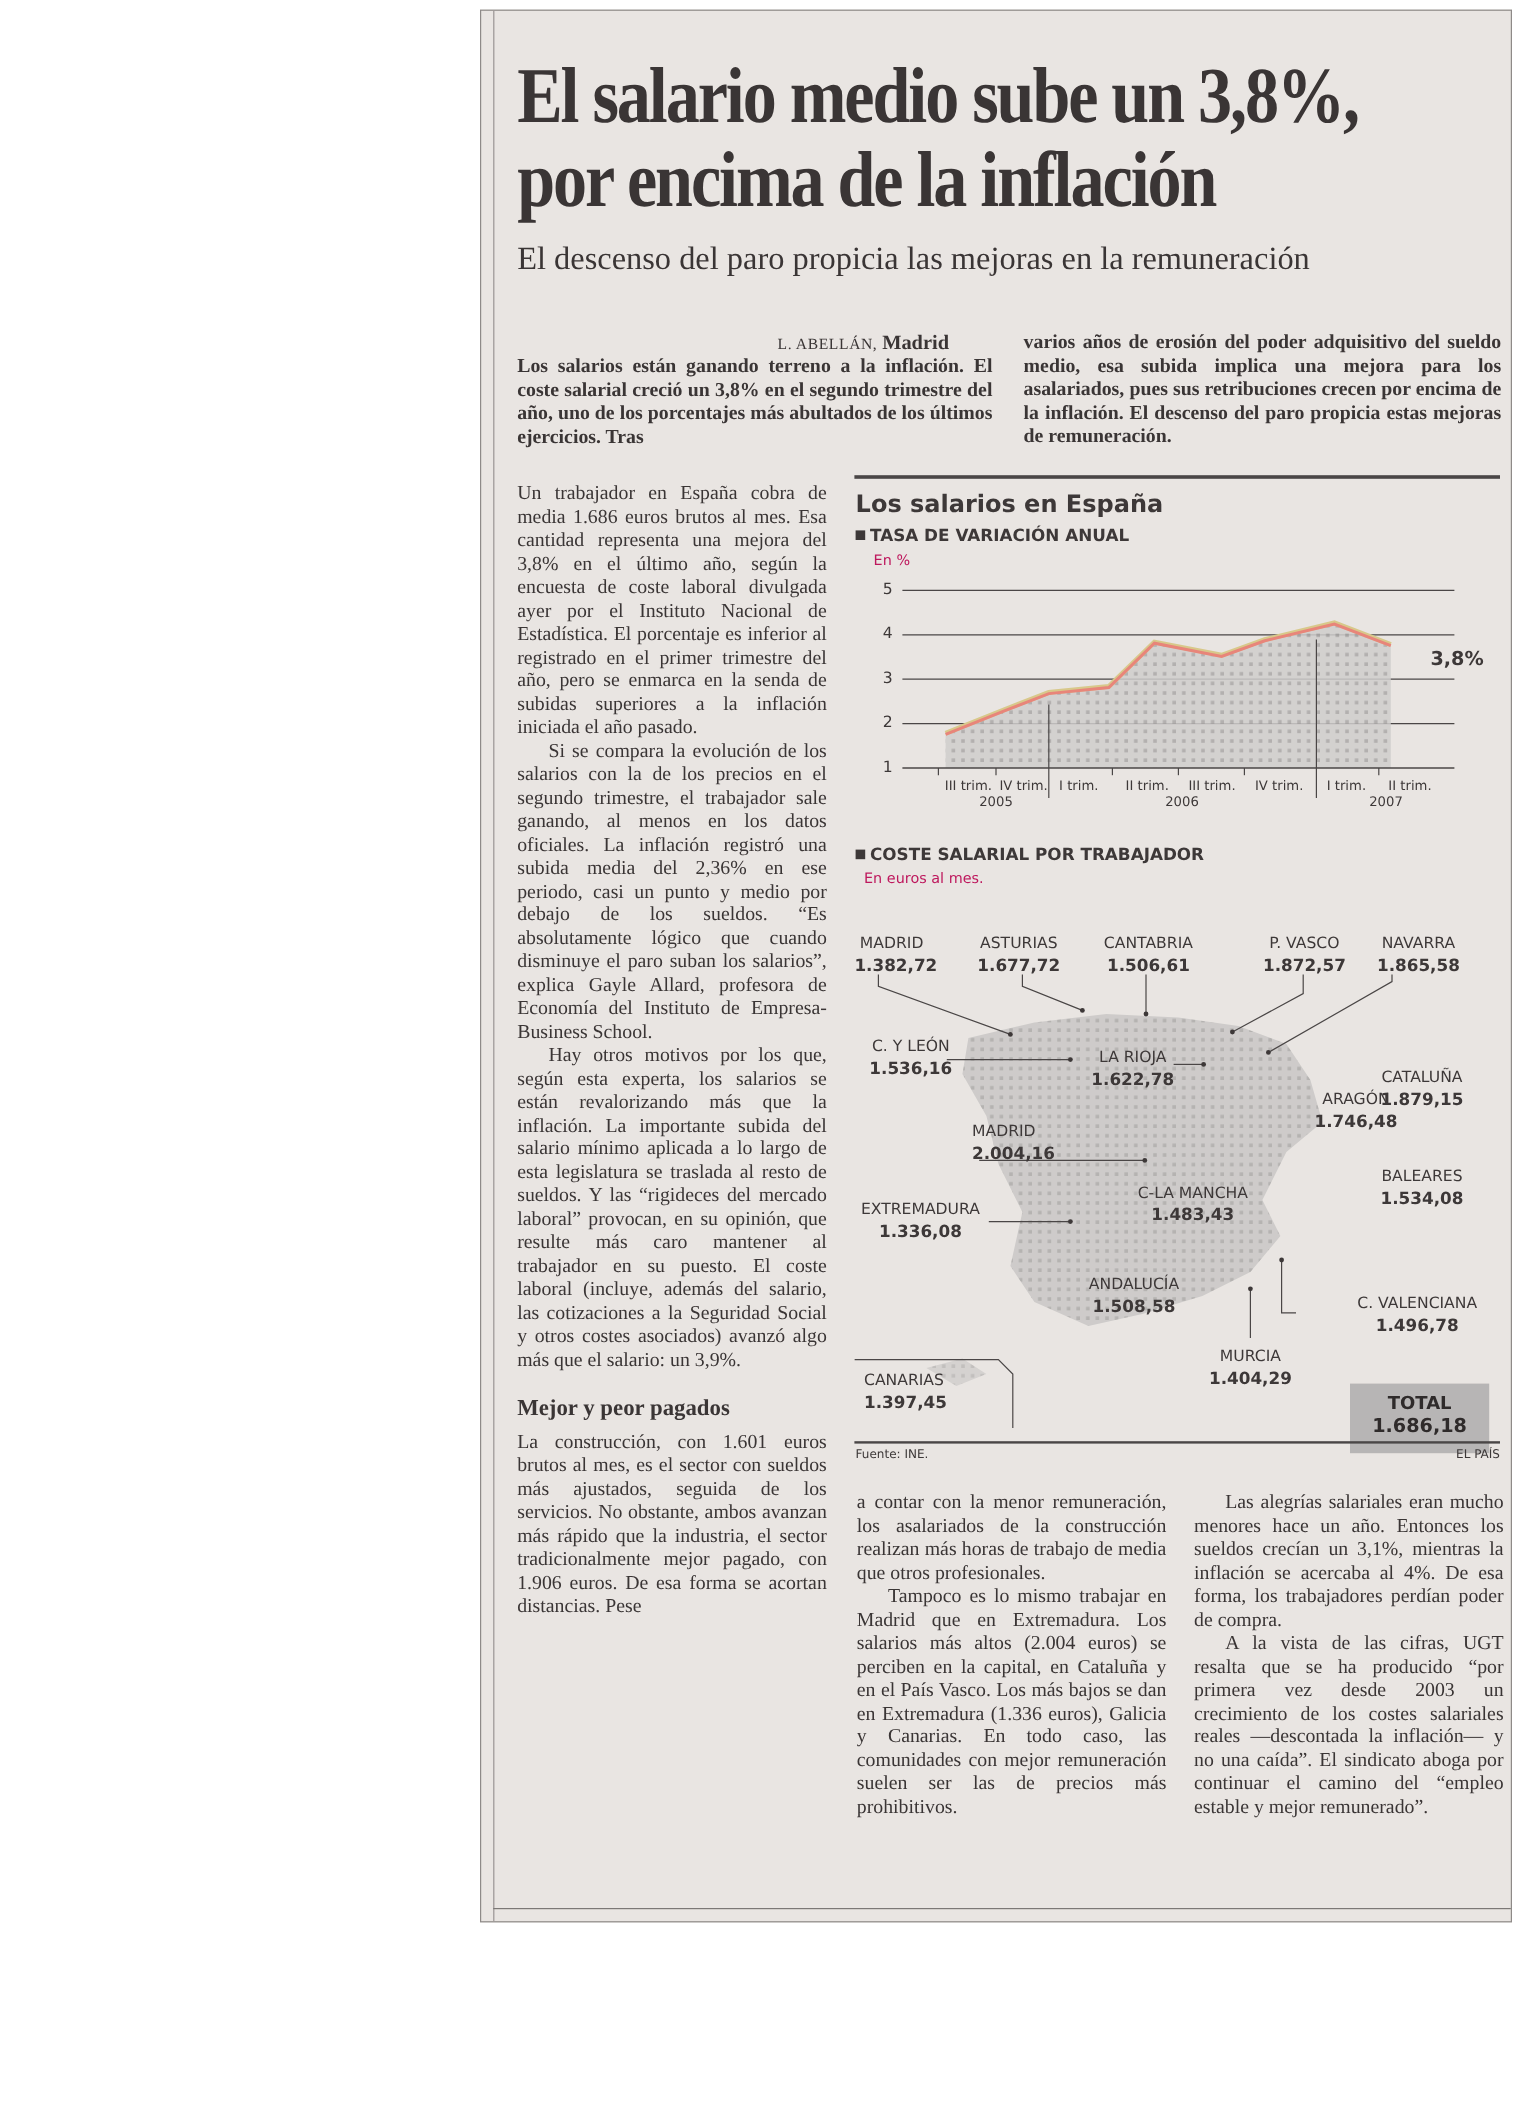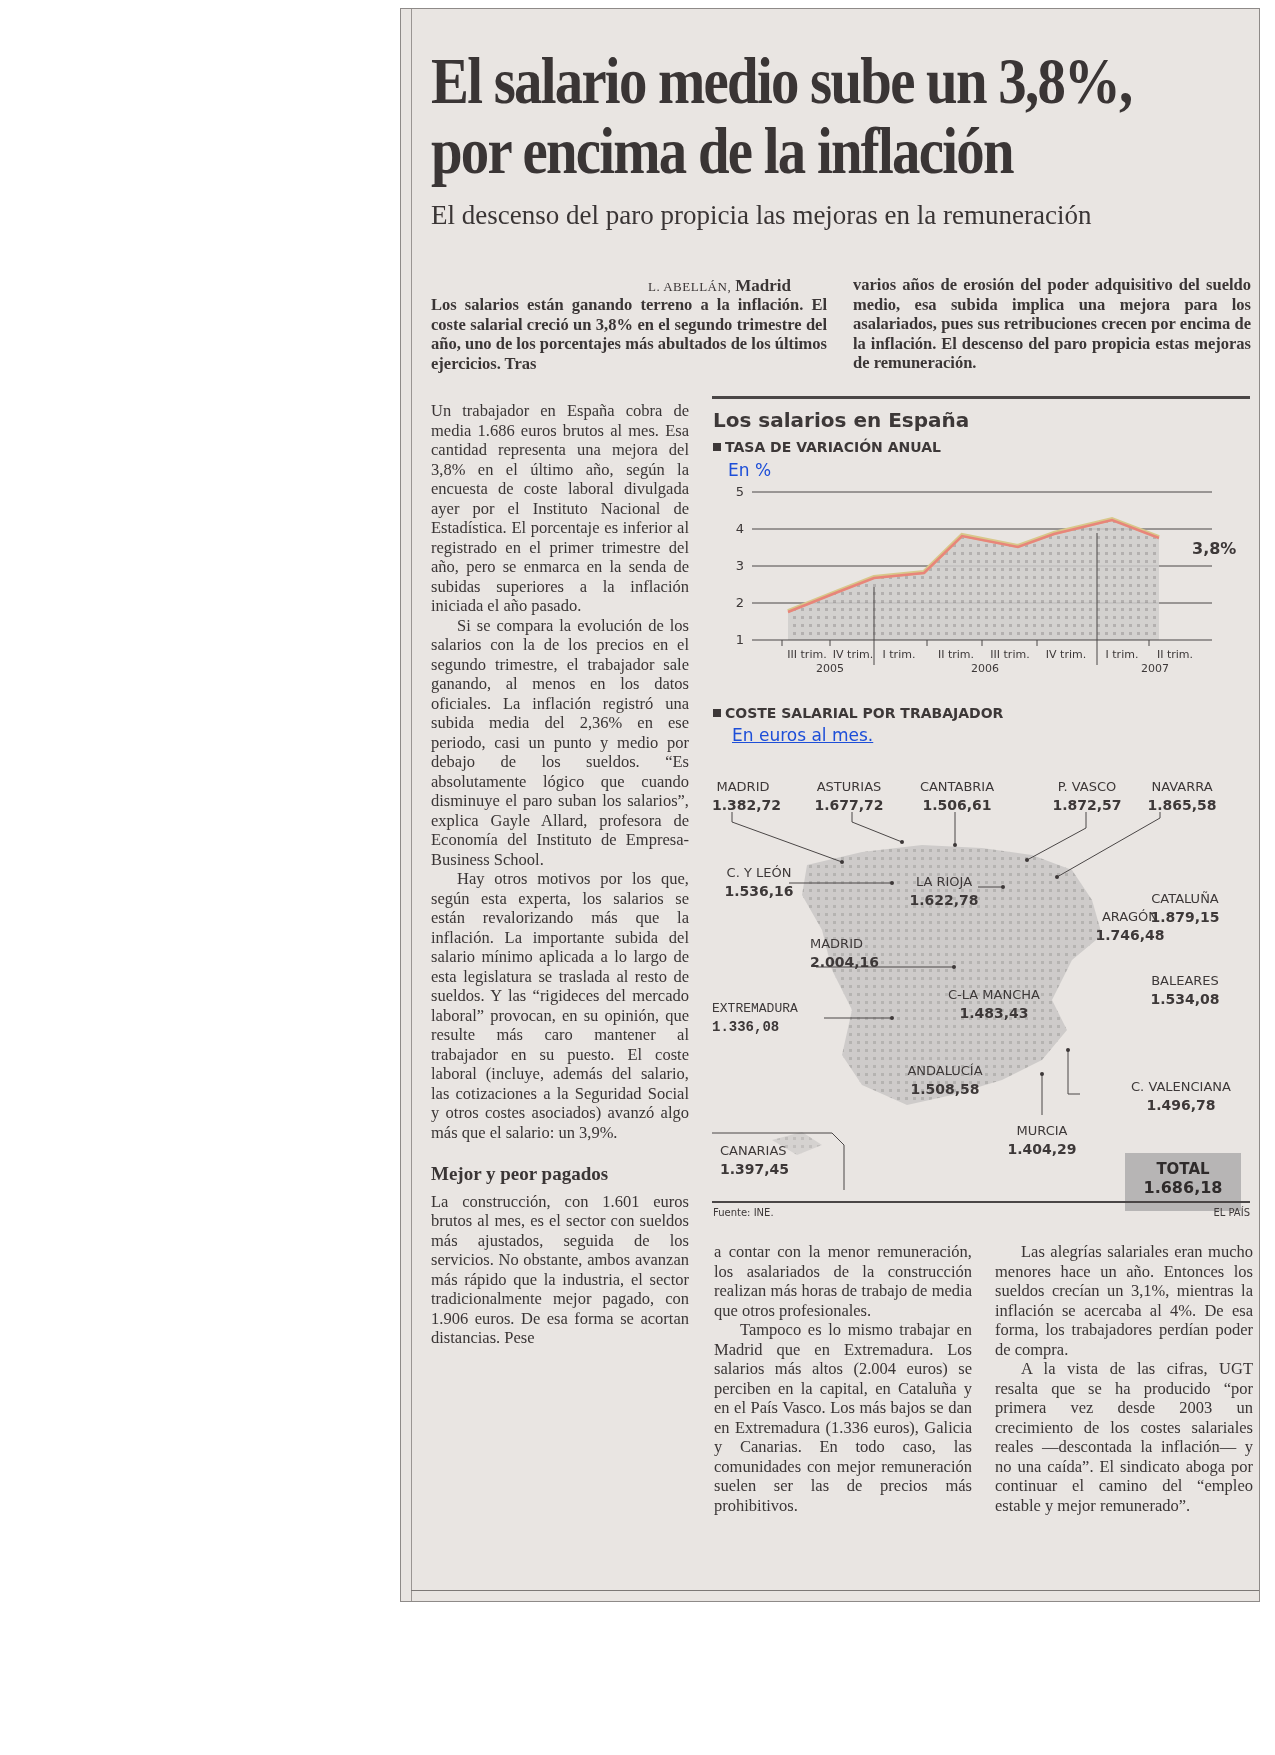--- a/index.html
+++ b/index.html
@@ -21,21 +21,21 @@
   .col-1{left:431px;top:401px;width:258px;}
   .col-2{left:714px;top:1242px;width:258px;}
   .col-3{left:995px;top:1242px;width:258px;}
   .section-title{font-weight:bold;font-size:19px;margin:22px 0 8px 0 !important;}
   
   .graphic{position:absolute;left:712px;top:395px;width:538px;height:830px;}
   .g-toprule{position:absolute;left:0;top:1px;width:538px;height:3px;background:#4a4646;}
   .g-title{position:absolute;left:1px;top:13px;font-family:"DejaVu Sans",sans-serif;font-weight:bold;font-size:20px;color:#3d3838;}
   .g-sec{position:absolute;font-family:"DejaVu Sans",sans-serif;font-weight:bold;font-size:14px;color:#3d3838;}
   .g-sec .sq{display:inline-block;width:8px;height:8px;background:#3d3838;margin-right:4px;vertical-align:1px;}
-  .g-unit{position:absolute;font-family:"DejaVu Sans",sans-serif;font-size:17px;color:#1d4ed8;}
+  .g-unit{position:absolute;font-family:"DejaVu Sans",sans-serif;font-size:12px;color:#be185d;}
   .chart{position:absolute;left:0;top:60px;width:538px;height:190px;}
   .ytick{position:absolute;font-family:"DejaVu Sans",sans-serif;font-size:13px;color:#3d3838;width:24px;text-align:right;}
   .xtick{position:absolute;font-family:"DejaVu Sans",sans-serif;font-size:11px;color:#3d3838;text-align:center;}
   .year{position:absolute;font-family:"DejaVu Sans",sans-serif;font-size:11px;color:#3d3838;text-align:center;}
   .last-val{position:absolute;font-family:"DejaVu Sans",sans-serif;font-weight:bold;font-size:16px;color:#3d3838;}
   .map{position:absolute;left:0;top:365px;width:538px;height:430px;}
   .reg{position:absolute;font-family:"DejaVu Sans",sans-serif;color:#3d3838;text-align:center;line-height:18px;}
   .reg .rn{display:block;font-size:13px;}
   .reg .rv{display:block;font-size:14px;font-weight:bold;}
   .total{position:absolute;left:413px;top:758px;width:116px;height:58px;background:#b7b5b5;font-family:"DejaVu Sans",sans-serif;text-align:center;color:#2f2b2b;}
@@ -134,21 +134,21 @@
     <div class="xtick" style="left:438px;top:193px;width:50px;">II trim.</div>
     <div class="year" style="left:95px;top:207px;width:46px;">2005</div>
     <div class="year" style="left:250px;top:207px;width:46px;">2006</div>
     <div class="year" style="left:420px;top:207px;width:46px;">2007</div>
     <div class="last-val" style="left:480px;top:84px;">3,8%</div>
   </div>
 
   <div class="g-sec" style="left:1px;top:310px;">
     <span class="sq"></span><span>COSTE SALARIAL POR TRABAJADOR</span>
   </div>
-  <div class="g-unit" style="left:20px;top:330px;text-decoration:underline;">En euros al mes.</div>
+  <div class="g-unit" style="left:8px;top:330px;">En euros al mes.</div>
 
   <div class="map">
     <svg width="538" height="430" style="position:absolute;left:0;top:0;">
       <defs>
         <pattern id="mapdots" width="8" height="8" patternUnits="userSpaceOnUse">
           <rect width="8" height="8" fill="#c7c5c4"></rect>
           <rect x="1" y="1" width="3" height="3" fill="#a8a6a5"></rect>
         </pattern>
       </defs>
       <path d="M95,105 L150,92 L210,85 L270,88 L320,95 L360,110 L380,140 L390,175 L360,200 L340,240 L355,270 L330,300 L290,320 L240,335 L195,345 L150,325 L130,295 L140,250 L120,210 L110,170 L90,135 Z" fill="url(#mapdots)" opacity="0.8"></path>
@@ -222,21 +222,21 @@
         <span class="rv">2.004,16</span>
       </div>
     <div class="reg" style="left:428px;top:212px;width:90px;">
         <span class="rn">BALEARES</span>
         <span class="rv">1.534,08</span>
       </div>
     <div class="reg" style="left:232px;top:226px;width:100px;">
         <span class="rn">C-LA MANCHA</span>
         <span class="rv">1.483,43</span>
       </div>
-    <div class="reg" style="left:0;top:240px;width:110px;text-align:left;font-family:Liberation Mono, monospace;">
+    <div class="reg" style="left:0;top:240px;width:110px;text-align:center;">
         <span class="rn">EXTREMADURA</span>
         <span class="rv">1.336,08</span>
       </div>
     <div class="reg" style="left:410px;top:318px;width:118px;">
         <span class="rn">C. VALENCIANA</span>
         <span class="rv">1.496,78</span>
       </div>
     <div class="reg" style="left:188px;top:302px;width:90px;">
         <span class="rn">ANDALUCÍA</span>
         <span class="rv">1.508,58</span>

